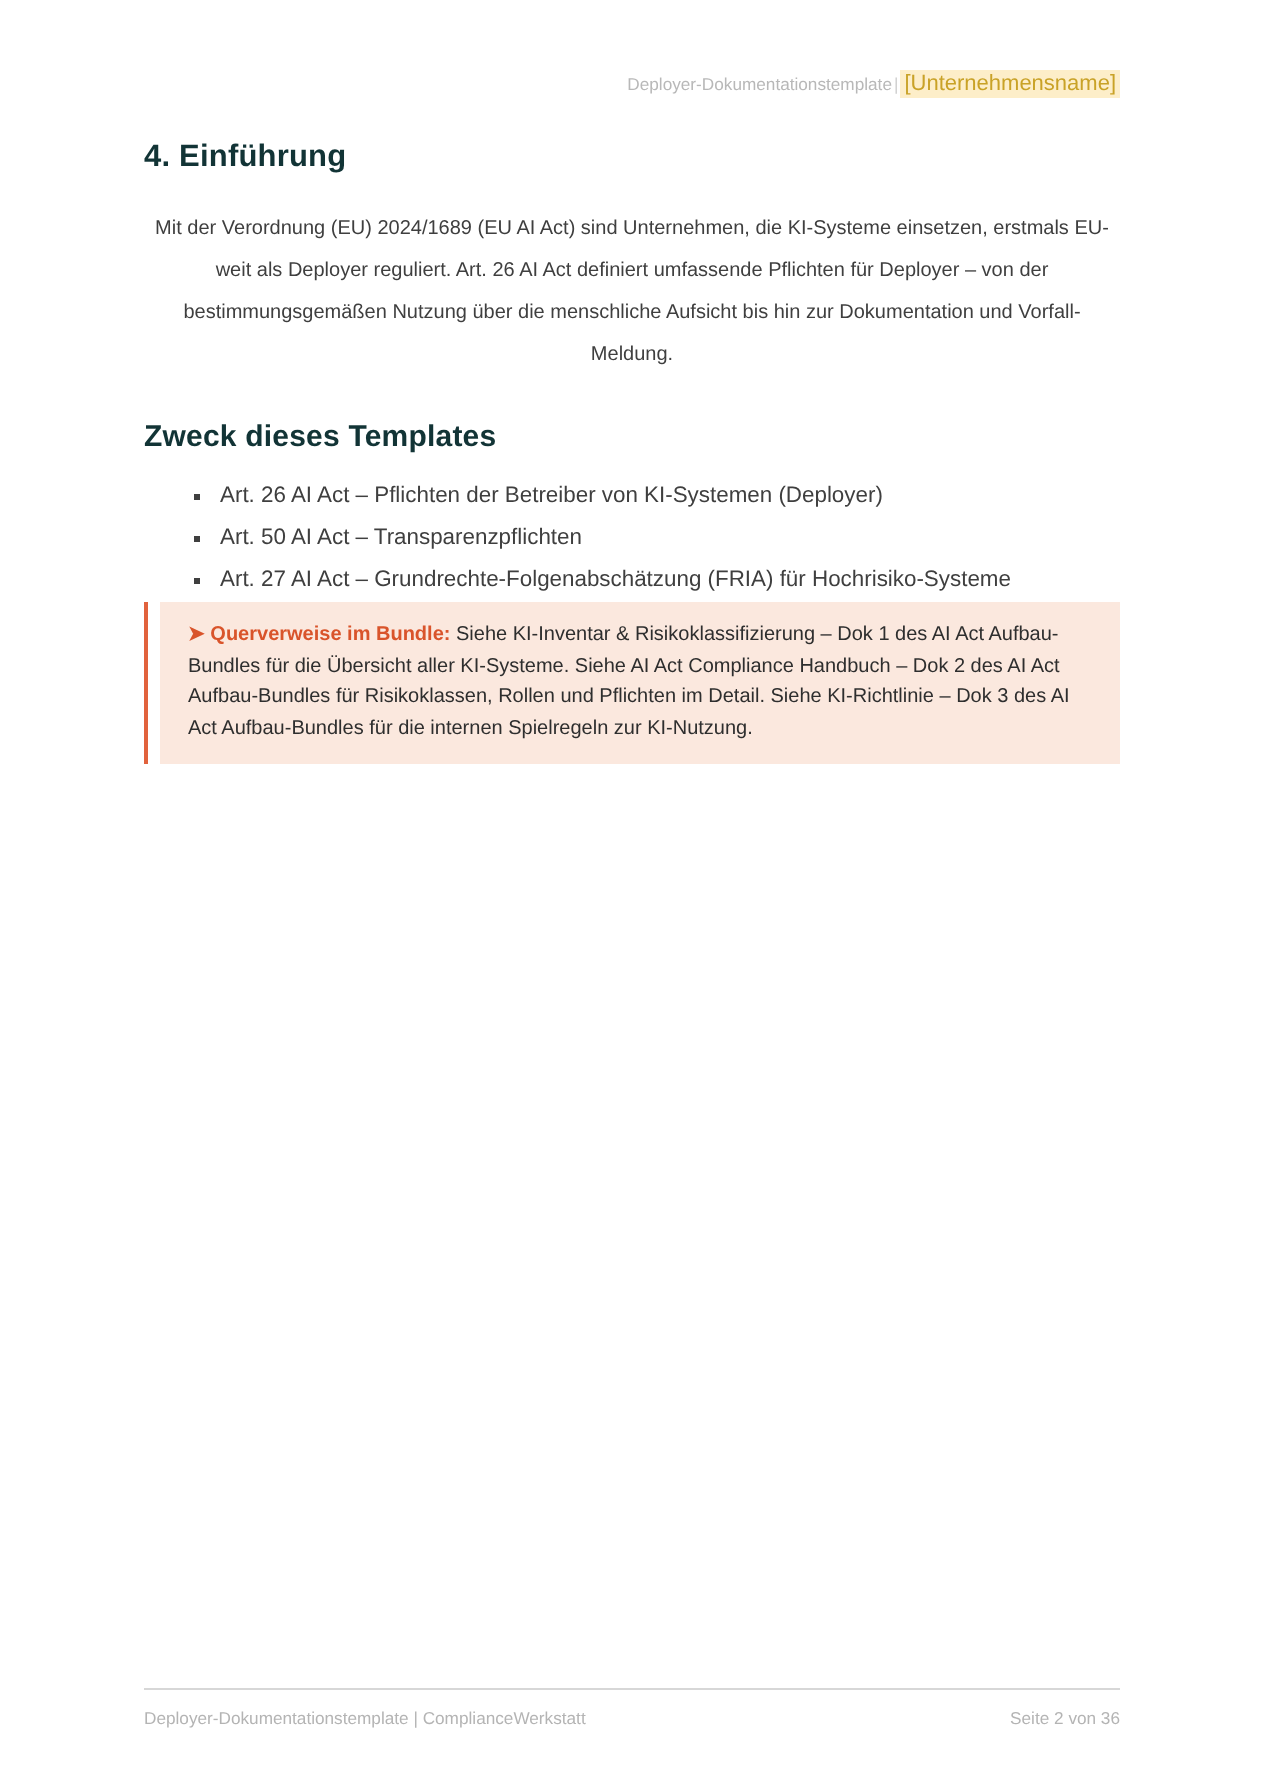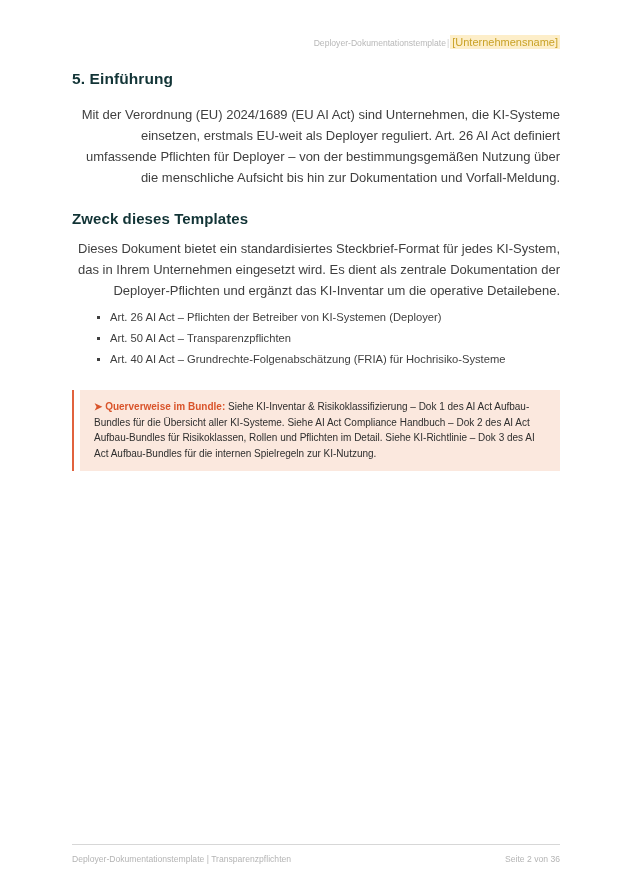--- a/index.html
+++ b/index.html
@@ -64,25 +64,25 @@
 
   h2.sub-title {
     font-size: 15px;
     font-weight: bold;
     color: #123436;
     margin: 22px 0 11px 0;
     letter-spacing: 0.1px;
   }
 
   p.body-text {
-    font-size: 13px;
+    font-size: 10px;
     line-height: 21px;
     color: #3f3f3f;
     margin: 0 0 4px 0;
-    text-align: right;
+    text-align: center;
   }
 
   
   ul.bullets {
     list-style: none;
     margin: 6px 0 0 0;
     padding: 0;
   }
   ul.bullets li {
     position: relative;
@@ -105,21 +105,20 @@
     margin-bottom: 0;
   }
   .lead {
     font-weight: bold;
     color: #1f1f1f;
   }
 
   
   .callout {
     position: relative;
-    margin-top: 20px;
     background: #fbe8de;
     padding: 9px 12px 10px 14px;
     margin-left: 8px;
   }
   .callout-rule {
     position: absolute;
     left: -8px;
     top: 0;
     bottom: 0;
     width: 2px;
@@ -165,46 +164,45 @@
 <body>
 
 <div class="page">
 
   <div class="doc-header">
     <span>Deployer-Dokumentationstemplate</span><span class="sep">|</span><span class="company-placeholder">[Unternehmensname]</span>
   </div>
 
   <div class="content">
 
-    <h1 class="section-title">5. Einführung</h1>
+    <h1 class="section-title">4. Einführung</h1>
 
     <p class="body-text">Mit der Verordnung (EU) 2024/1689 (EU AI Act) sind Unternehmen, die KI-Systeme einsetzen, erstmals EU-weit als Deployer reguliert. Art. 26 AI Act definiert umfassende Pflichten für Deployer – von der bestimmungsgemäßen Nutzung über die menschliche Aufsicht bis hin zur Dokumentation und Vorfall-Meldung.</p>
 
     <h2 class="sub-title">Zweck dieses Templates</h2>
 
-    <p class="body-text">Dieses Dokument bietet ein standardisiertes Steckbrief-Format für jedes KI-System, das in Ihrem Unternehmen eingesetzt wird. Es dient als zentrale Dokumentation der Deployer-Pflichten und ergänzt das KI-Inventar um die operative Detailebene.</p>
 
     <ul class="bullets">
     </ul>
 
 
     <ul class="bullets tight">
       <li><span>Art. 26 AI Act – Pflichten der Betreiber von KI-Systemen (Deployer)</span></li>
       <li><span>Art. 50 AI Act – Transparenzpflichten</span></li>
-      <li><span>Art. 40 AI Act – Grundrechte-Folgenabschätzung (FRIA) für Hochrisiko-Systeme</span></li>
+      <li><span>Art. 27 AI Act – Grundrechte-Folgenabschätzung (FRIA) für Hochrisiko-Systeme</span></li>
     </ul>
 
     <div class="callout">
       <div class="callout-rule"></div>
       <div class="callout-text"><span class="callout-arrow">➤</span> <span class="callout-lead">Querverweise im Bundle:</span><span> Siehe KI-Inventar &amp; Risikoklassifizierung – Dok 1 des AI Act Aufbau-Bundles für die Übersicht aller KI-Systeme. Siehe AI Act Compliance Handbuch – Dok 2 des AI Act Aufbau-Bundles für Risikoklassen, Rollen und Pflichten im Detail. Siehe KI-Richtlinie – Dok 3 des AI Act Aufbau-Bundles für die internen Spielregeln zur KI-Nutzung.</span></div>
     </div>
 
   </div>
 
   <div class="doc-footer">
     <div class="footer-rule"></div>
     <div class="footer-row">
-      <span>Deployer-Dokumentationstemplate | Transparenzpflichten</span>
+      <span>Deployer-Dokumentationstemplate | ComplianceWerkstatt</span>
       <span>Seite 2 von 36</span>
     </div>
   </div>
 
 </div>
 
 </body></html>

